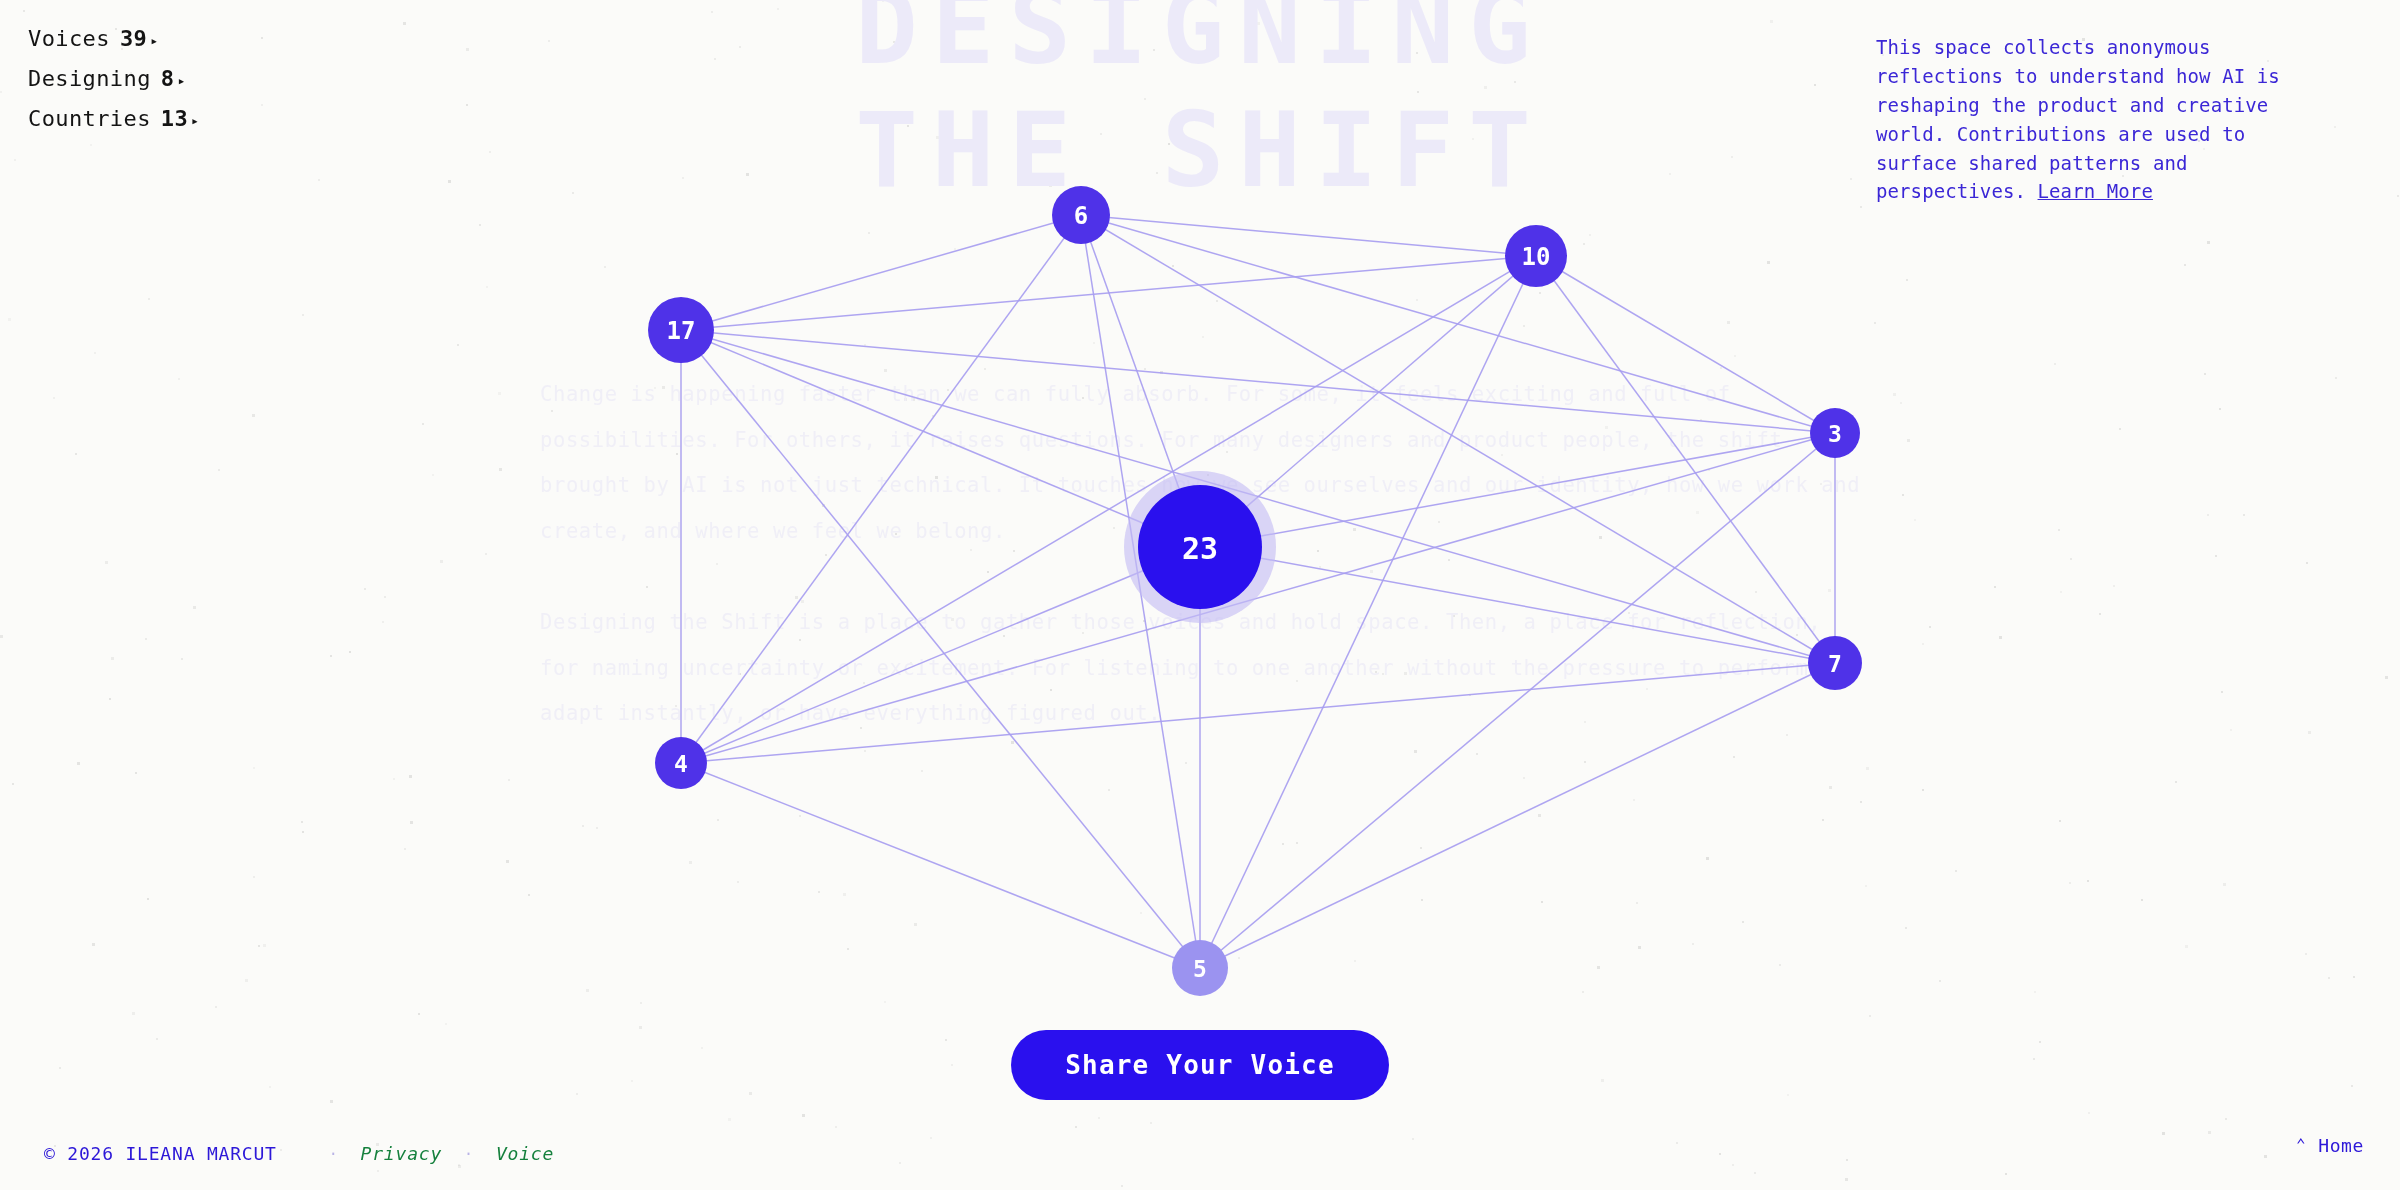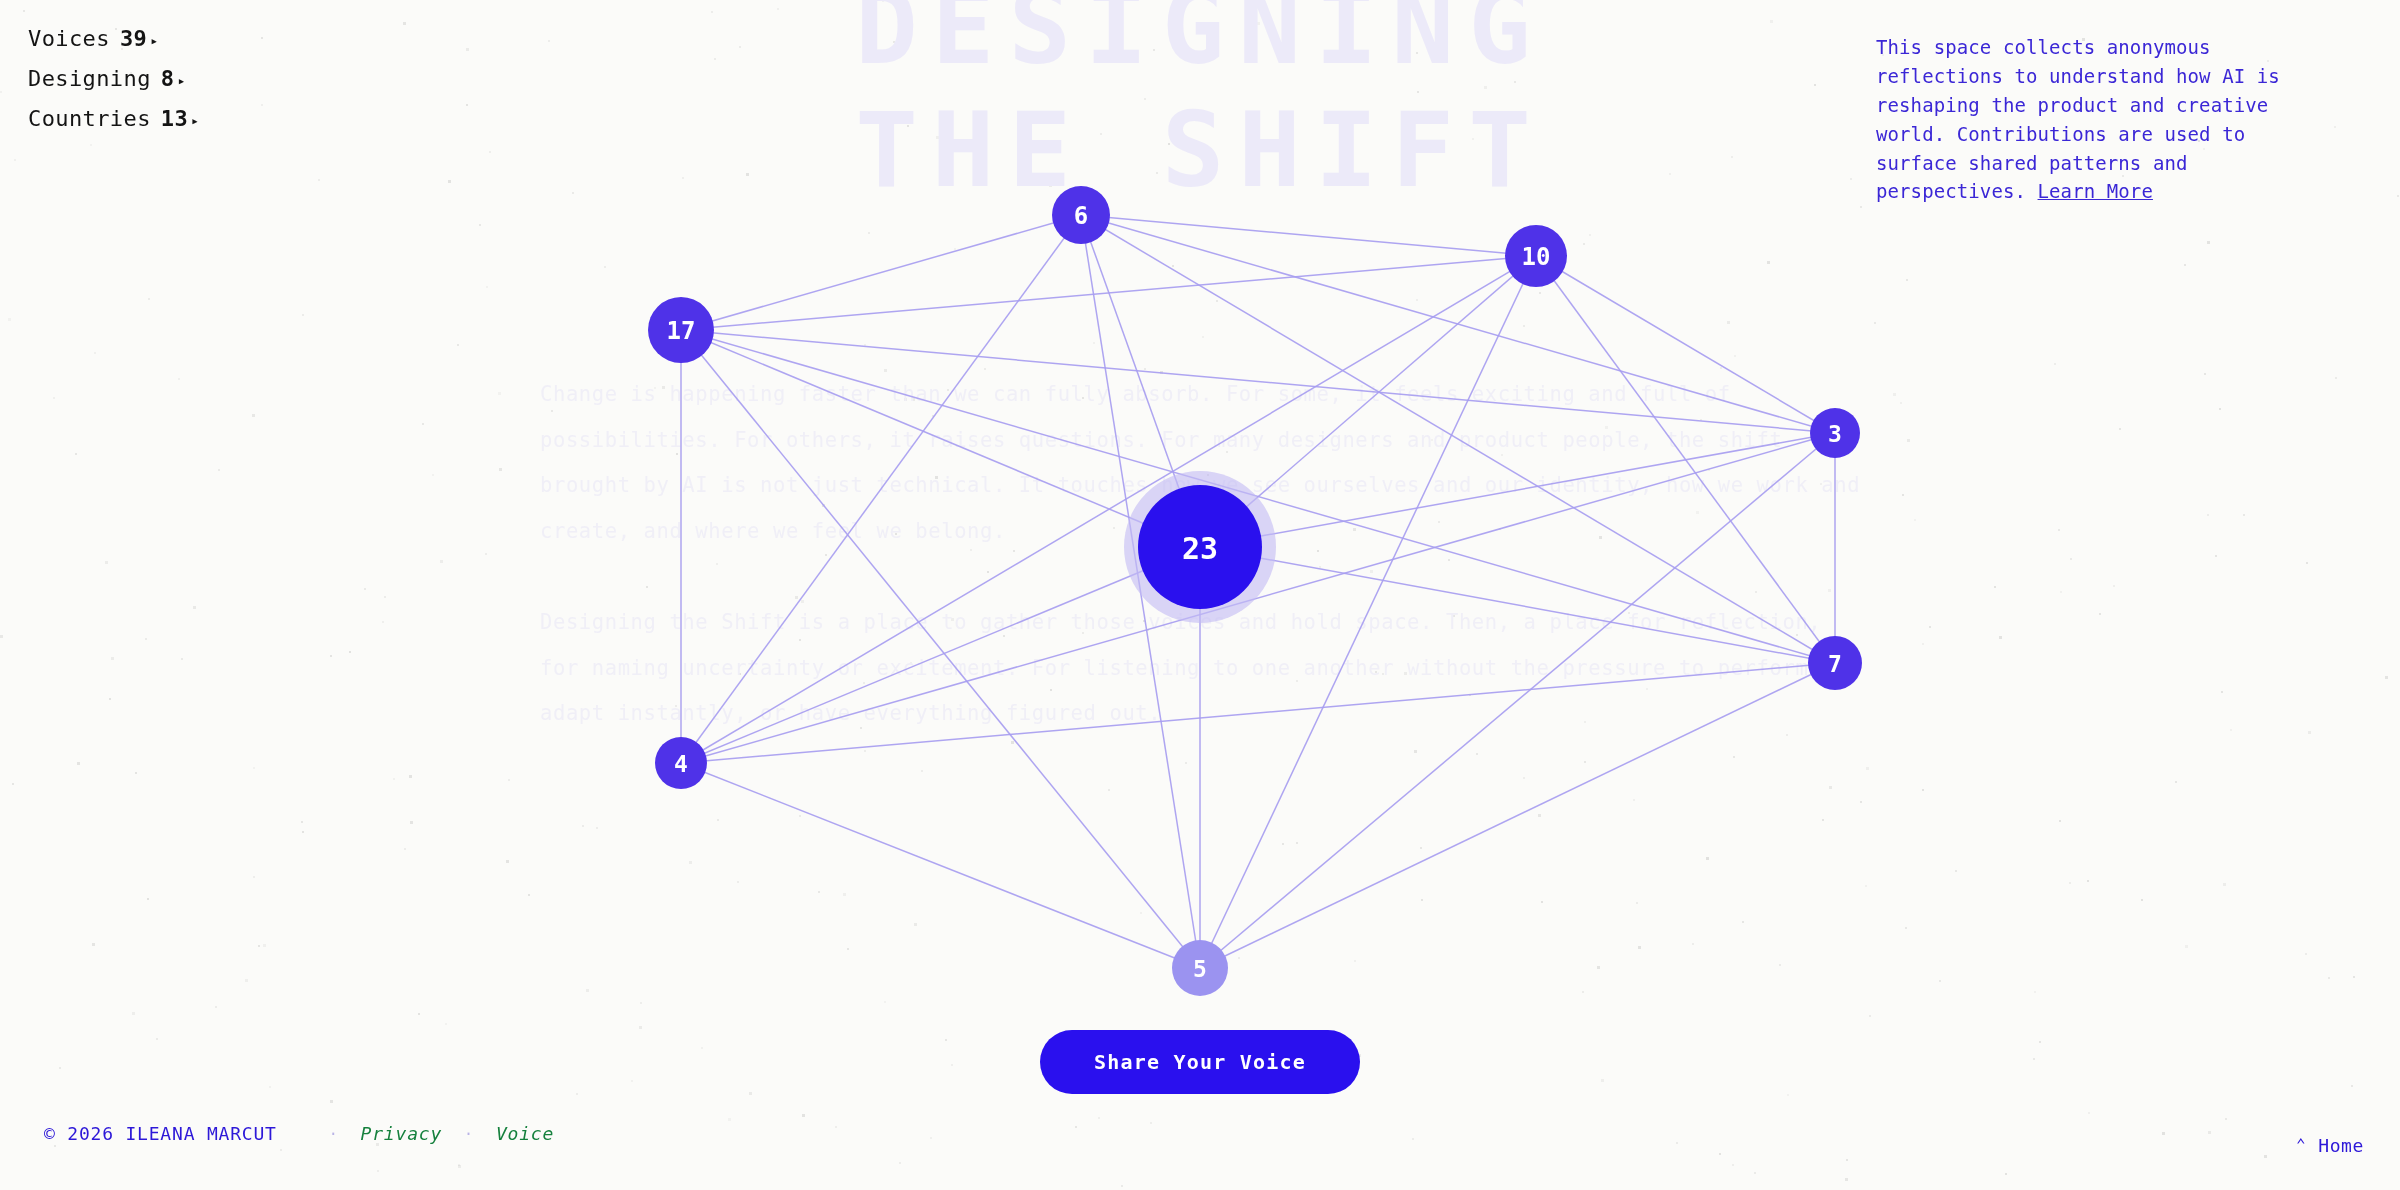--- a/index.html
+++ b/index.html
@@ -146,40 +146,40 @@
     z-index: 7;
   }
   #cta {
     display: inline-block;
     background: #2a10ee;
     color: #ffffff;
     border: none;
     border-radius: 40px;
     padding: 22px 54px;
     font-family: "DejaVu Sans Mono", "Liberation Mono", monospace;
-    font-size: 20px;
+    font-size: 26px;
     font-weight: 700;
     letter-spacing: 1.2px;
     cursor: pointer;
     line-height: 1;
   }
 
   
   #footer {
     position: absolute;
     left: 0;
     bottom: 0;
     width: 2400px;
     height: 72px;
     z-index: 8;
   }
   #footer-left {
     position: absolute;
     left: 44px;
-    top: 5px;
+    top: 25px;
     display: flex;
     align-items: center;
     font-size: 18px;
     color: #2d18d8;
     letter-spacing: .8px;
     white-space: nowrap;
   }
   #footer-left .copyright { margin-right: 30px; }
   #footer-left .sep {
     color: #b9b3e6;

